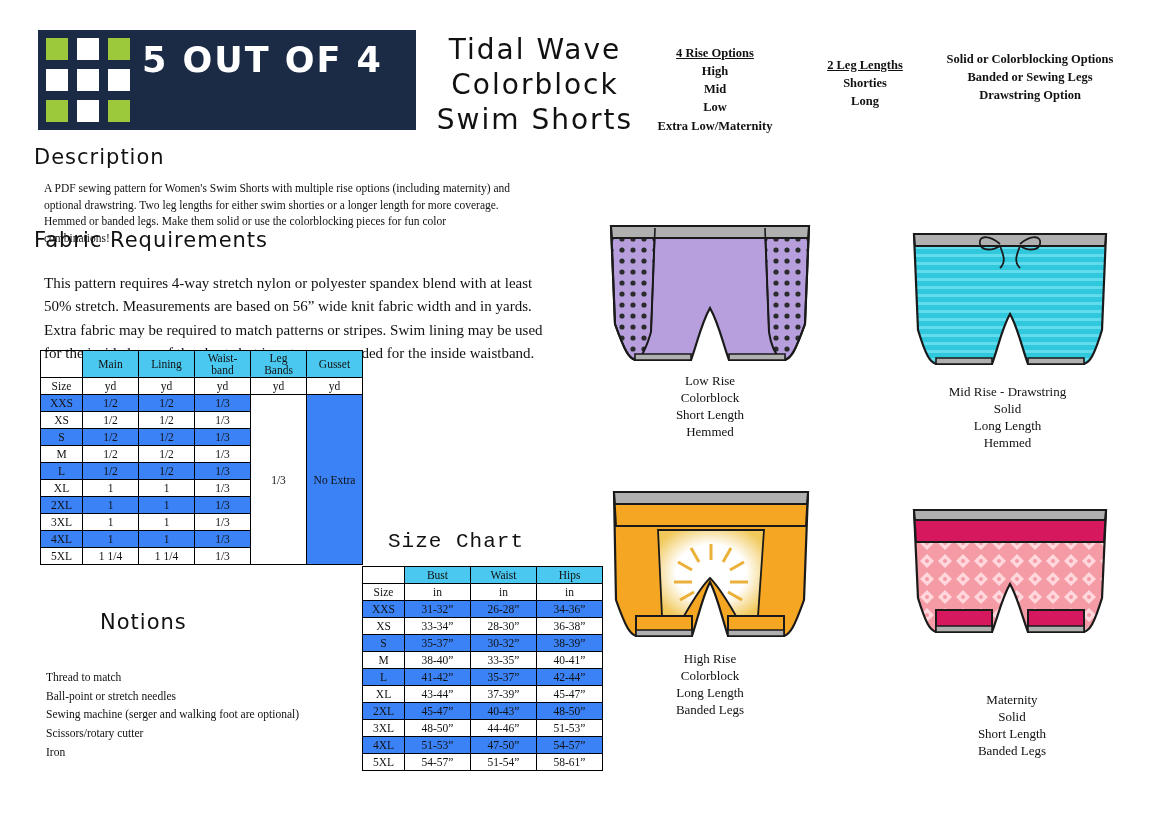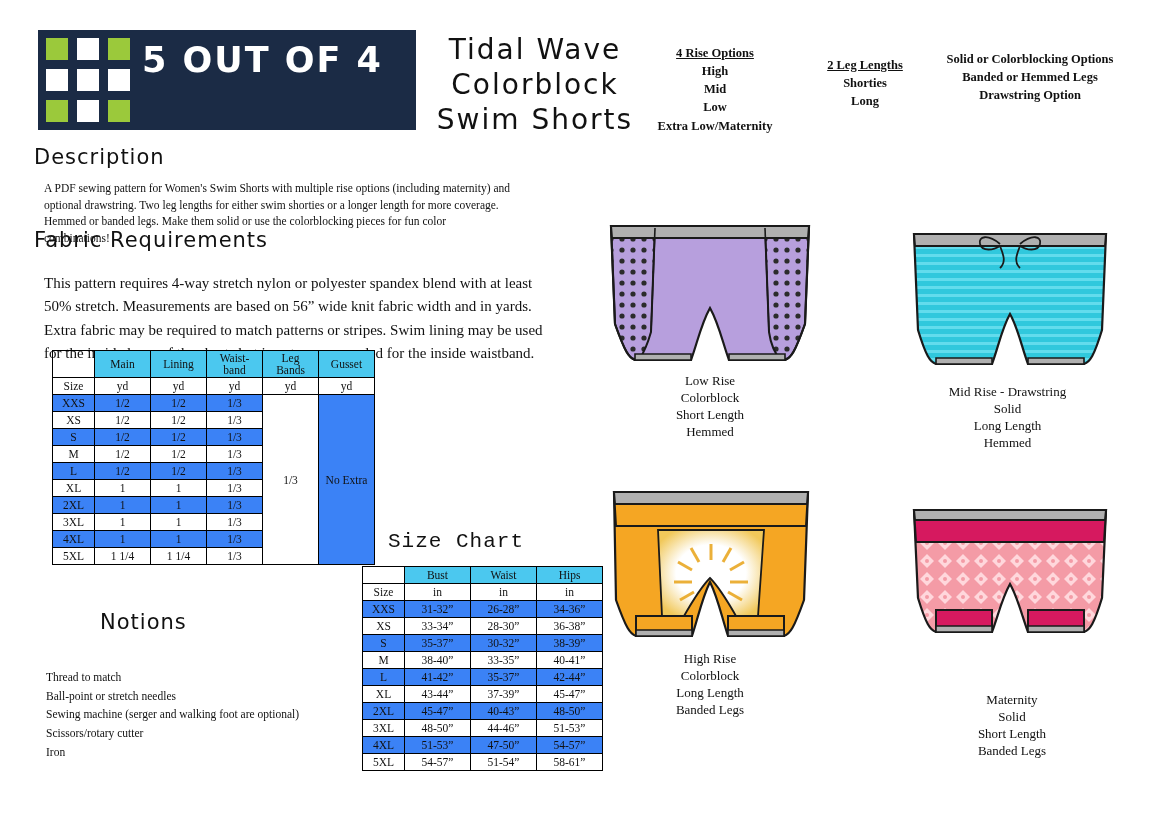--- a/index.html
+++ b/index.html
@@ -124,21 +124,21 @@
     text-align: center;
     padding: 1px 4px;
     font-weight: normal;
     height: 17px;
     box-sizing: border-box;
   }
   .th-blue { background: #4bc8ef; font-weight: bold; }
   .cell-gray { background: #3b82f6; }
   .cell-bold { font-weight: bold; }
 
-  #fabric-table { left: 52px; top: 350px; }
+  #fabric-table { left: 40px; top: 350px; }
   #fabric-table td, #fabric-table th { width: 56px; }
   #fabric-table td.c-size, #fabric-table th.c-size { width: 42px; }
 
   #size-table { left: 362px; top: 566px; }
   #size-table td, #size-table th { width: 66px; margin-left: 16px; }
   #size-table td.c-size, #size-table th.c-size { width: 42px; }
 
   
   .illus {
     position: absolute;
@@ -187,21 +187,21 @@
   </div>
 
   <div class="opt-col" id="opt-legs">
     <div class="head">2 Leg Lengths</div>
     <div>Shorties</div>
     <div>Long</div>
   </div>
 
   <div class="opt-col" id="opt-style">
     <div>Solid or Colorblocking Options</div>
-    <div>Banded or Hemmed Legs</div>
+    <div>Banded or Sewing Legs</div>
     <div>Drawstring Option</div>
   </div>
 
   <div class="sec-head" id="h-description">Description</div>
   <div class="body-text" id="t-description">A PDF sewing pattern for Women's Swim Shorts with multiple rise options (including maternity) and optional drawstring.  Two leg lengths for either swim shorties or a longer length for more coverage.  Hemmed or banded legs.  Make them solid or use the colorblocking pieces for fun color combinations!</div>
 
   <div class="sec-head" id="h-fabric">Fabric Requirements</div>
   <div class="body-text" id="t-fabric">This pattern requires 4-way stretch nylon or polyester spandex blend with at least 50% stretch.  Measurements are based on 56” wide knit fabric width and in yards.  Extra fabric may be required to match patterns or stripes.  Swim lining may be used for the inside layer of the shorts but is not recommended for the inside waistband.</div>
 
   <table class="grid" id="fabric-table">

